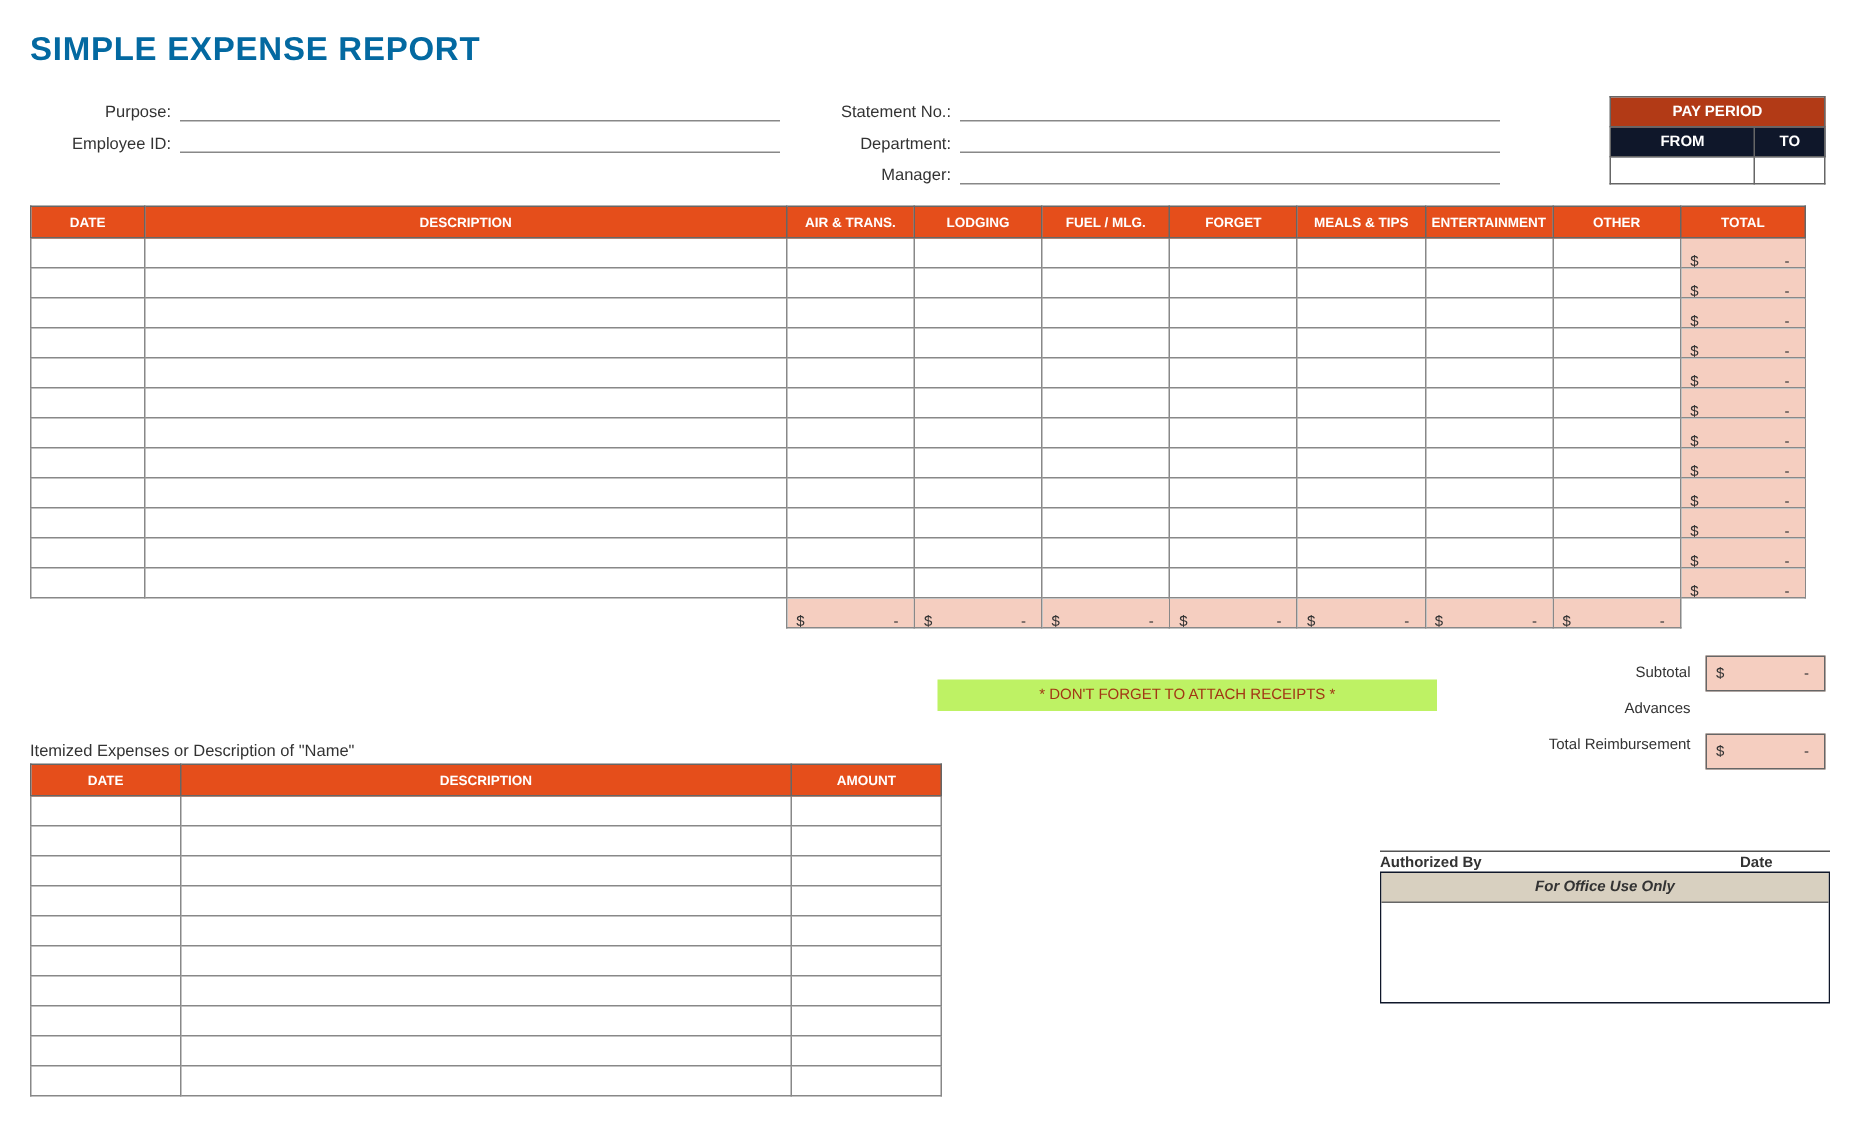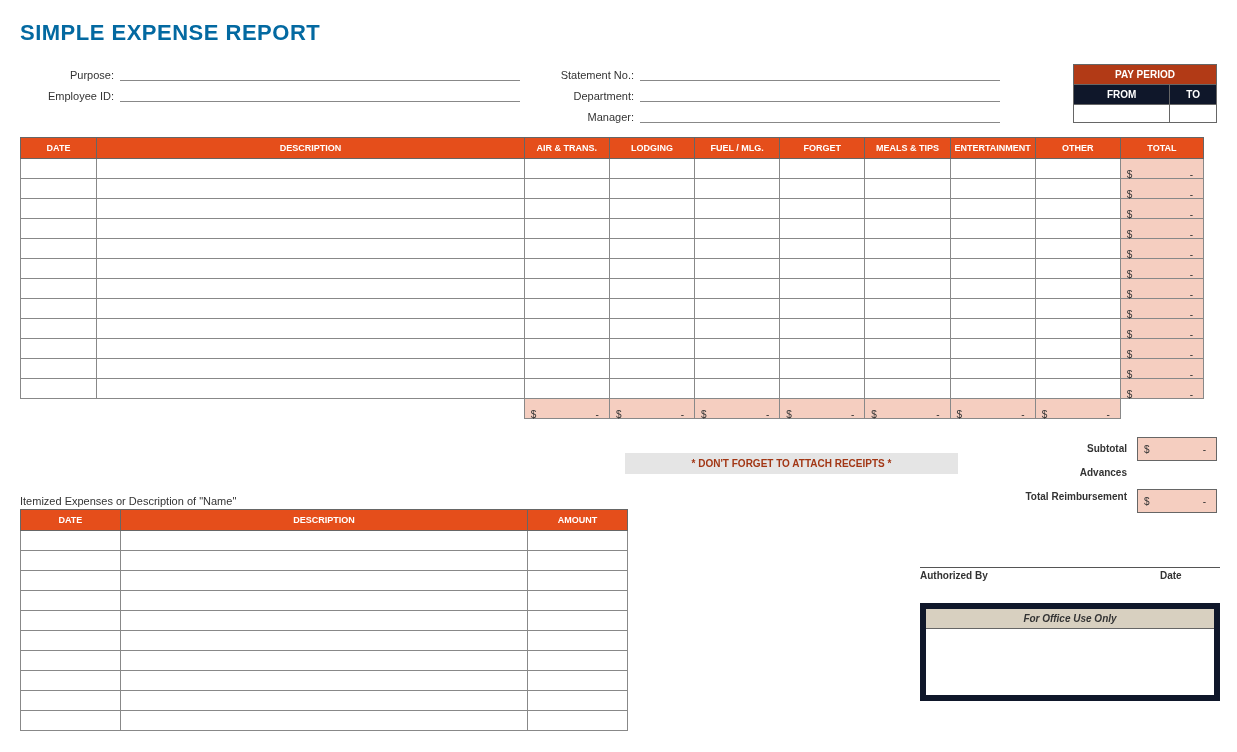--- a/index.html
+++ b/index.html
@@ -96,29 +96,29 @@
   .summary-region {
     margin-top: 18px;
     position: relative;
     height: 70px;
   }
   .receipts-banner {
     position: absolute;
     left: 605px;
     top: 16px;
     width: 333px;
-    background: #e5e5e5;
+    background: #bef264;
     color: #A23614;
-    font-weight: bold;
+    font-weight: normal;
     font-size: 10px;
     text-align: center;
     padding: 5px 0;
   }
   .summary-labels { position: absolute; right: 90px; top: 0; text-align: right; font-size: 10px; }
-  .summary-labels div { height: 24px; line-height: 24px; font-weight: bold; }
+  .summary-labels div { height: 24px; line-height: 24px; font-weight: normal; }
   .summary-values { position: absolute; right: 0; top: 0; width: 80px; }
   .summary-values div {
     height: 24px; line-height: 24px; border: 1px solid #666;
     background: #F5CEC0; font-size: 10px; position: relative;
     margin-bottom: 2px;
   }
   .summary-values div.blank { border: none; background: transparent; }
   .summary-values .cur { position: absolute; left: 6px; }
   .summary-values .dash { position: absolute; right: 10px; }
 
@@ -153,22 +153,21 @@
     display: flex;
     margin-top: 72px;
     border-top: 1px solid #555;
     padding-top: 2px;
     font-size: 10px;
     font-weight: bold;
   }
   .sig-row .auth { flex: 1; }
   .sig-row .date { width: 60px; text-align: left; }
   .office-box {
-    margin-top: 22px;
-    border: 6px solid #0f172a;
+    border: 1px solid #0f172a;
   }
   .office-box .hdr {
     background: #D8D0C0;
     border-bottom: 1px solid #666;
     text-align: center;
     font-style: italic;
     font-weight: bold;
     font-size: 10px;
     padding: 4px 0;
   }

